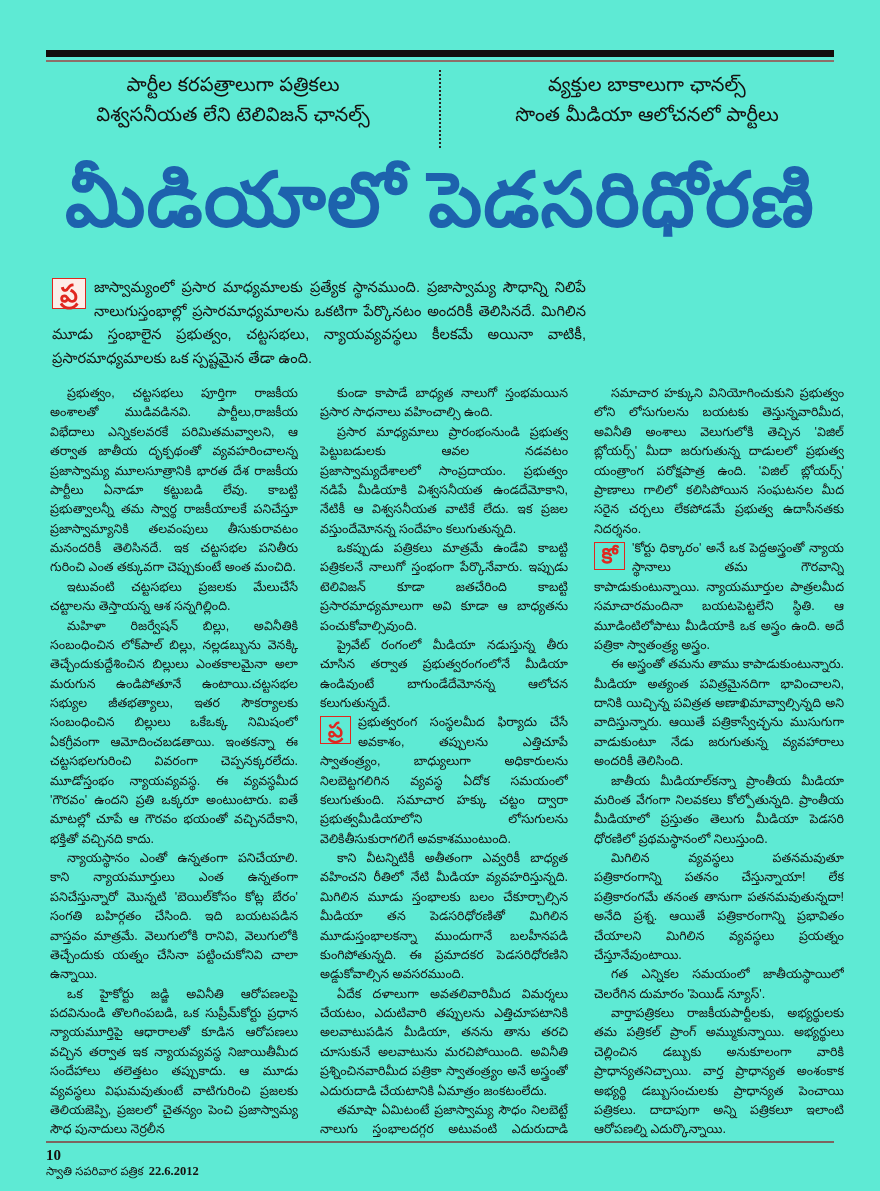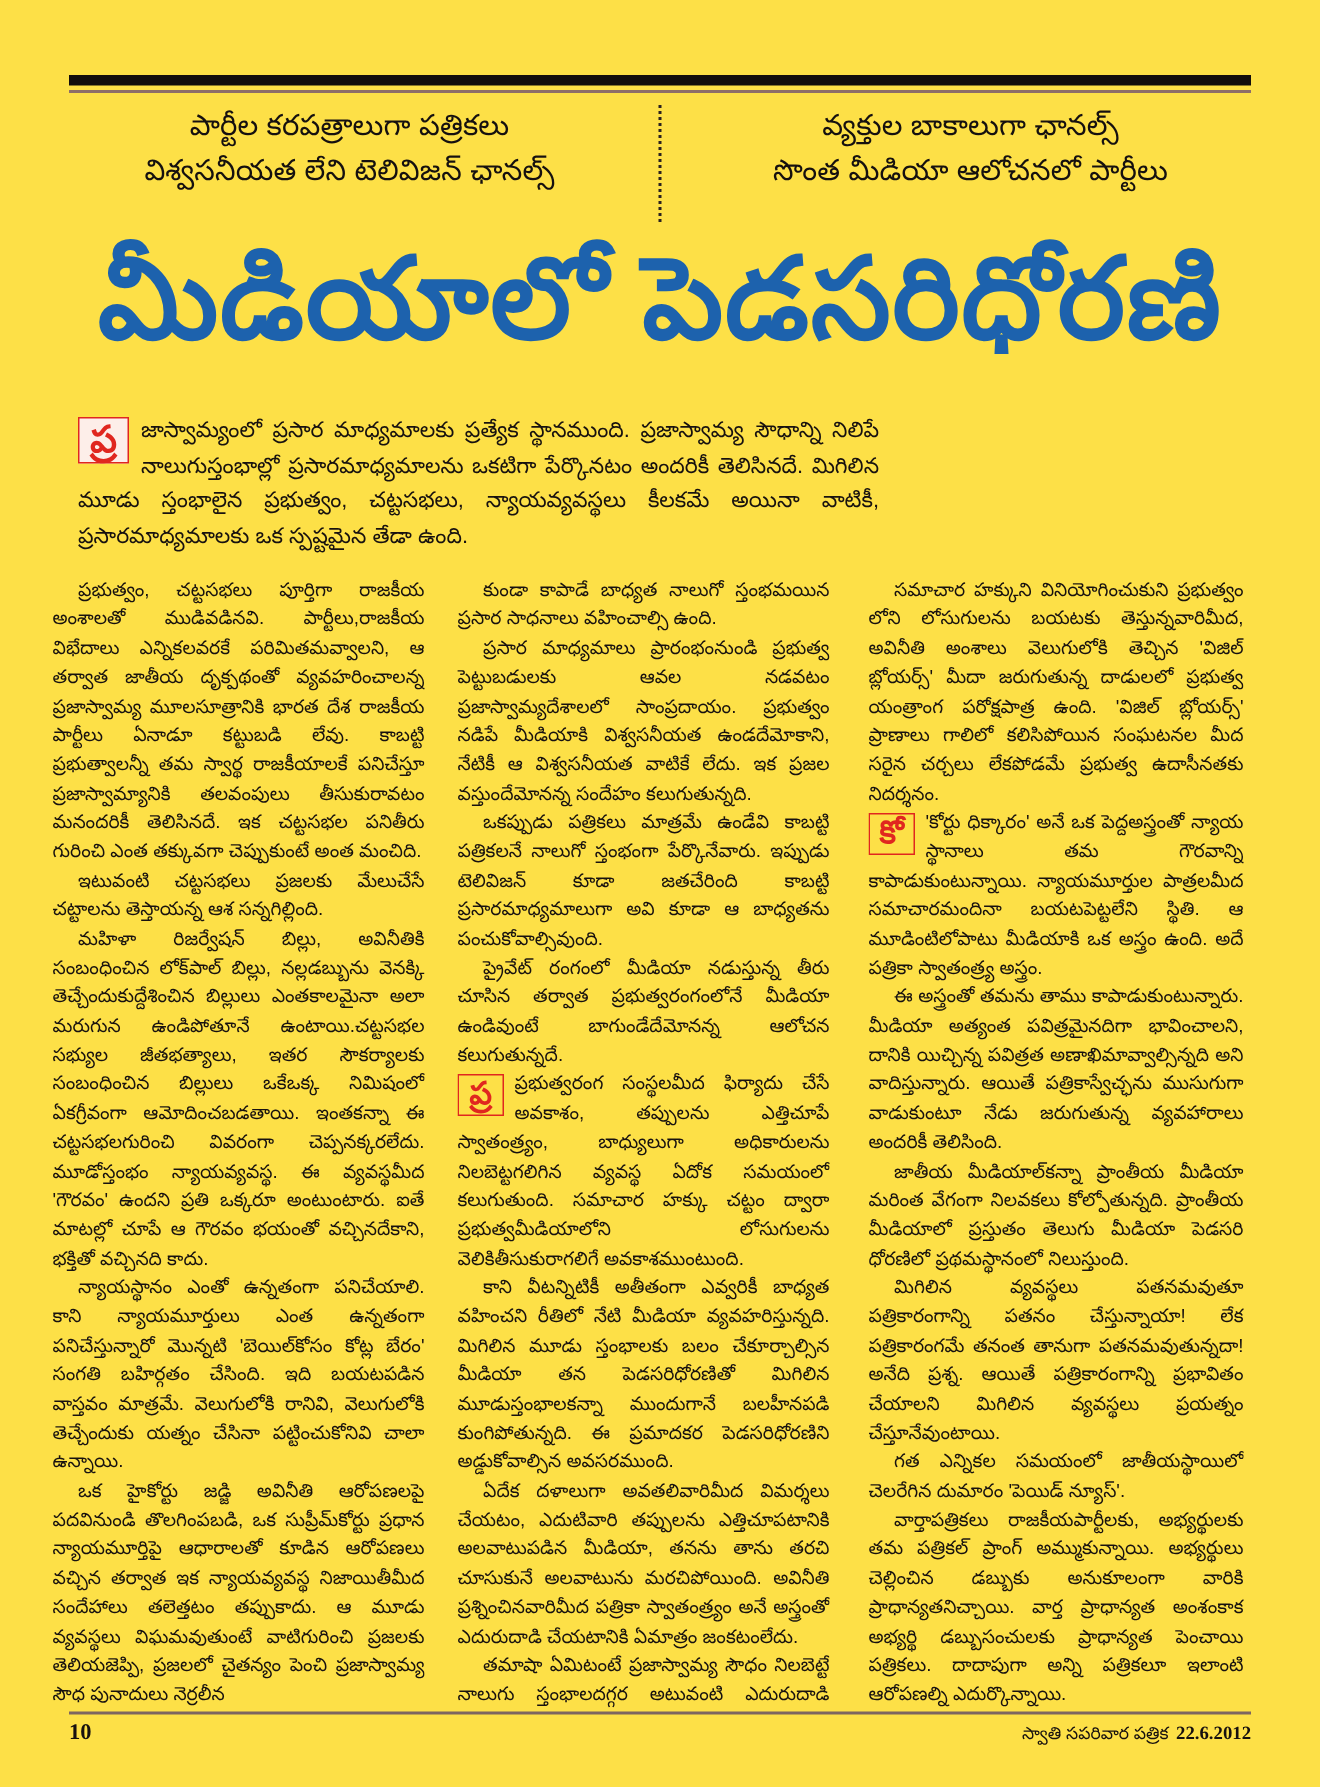--- a/index.html
+++ b/index.html
@@ -14,21 +14,21 @@
     position: relative;
     overflow: hidden;
     font-family: "Liberation Serif", "DejaVu Serif", serif;
     color: #1b1412;
     -webkit-font-smoothing: antialiased;
   }
 
   .page {
     position: absolute;
     inset: 0;
-    background: #fde047;
+    background: #5eead4;
     padding: 16px;
   }
 
   
   .rules {
     position: absolute;
     left: 46px;
     top: 50px;
     width: 788px;
   }
@@ -120,21 +120,21 @@
     font-size: 25px;
     line-height: 29px;
     text-align: center;
     box-sizing: border-box;
     background: #fdeee9;
   }
 
   
   .cols {
     position: absolute;
-    left: 31px;
+    left: 46px;
     top: 384px;
     width: 790px;
     height: 756px;
   }
   .col {
     position: absolute;
     top: 0;
     width: 248px;
     font-family: "Liberation Sans", "DejaVu Sans", sans-serif;
     font-size: 12.55px;
@@ -197,20 +197,21 @@
   }
   .footer {
     position: absolute;
     left: 46px;
     top: 1147px;
     width: 788px;
     display: flex;
     justify-content: space-between;
     align-items: baseline;
     font-family: "Liberation Serif", "DejaVu Serif", serif;
+    flex-direction: column;
   }
   .folio {
     font-size: 15px;
     font-weight: 700;
     color: #17110f;
   }
   .masthead-line {
     font-family: "Liberation Sans", "DejaVu Sans", sans-serif;
     font-size: 11.5px;
     color: #17110f;

